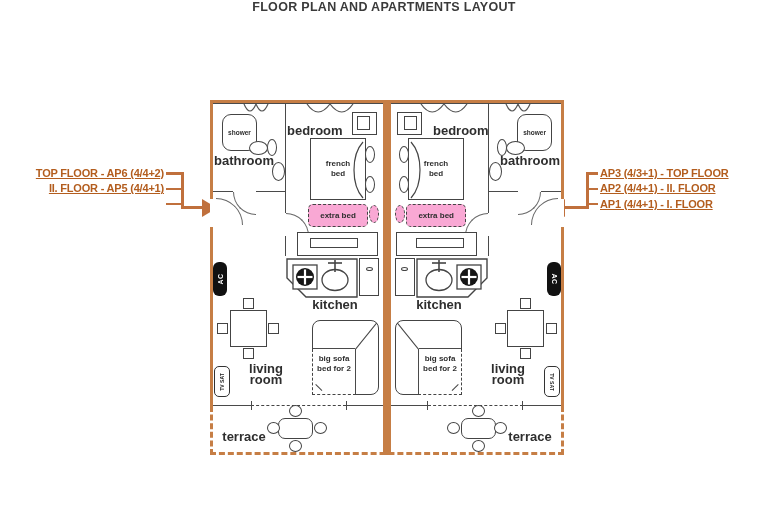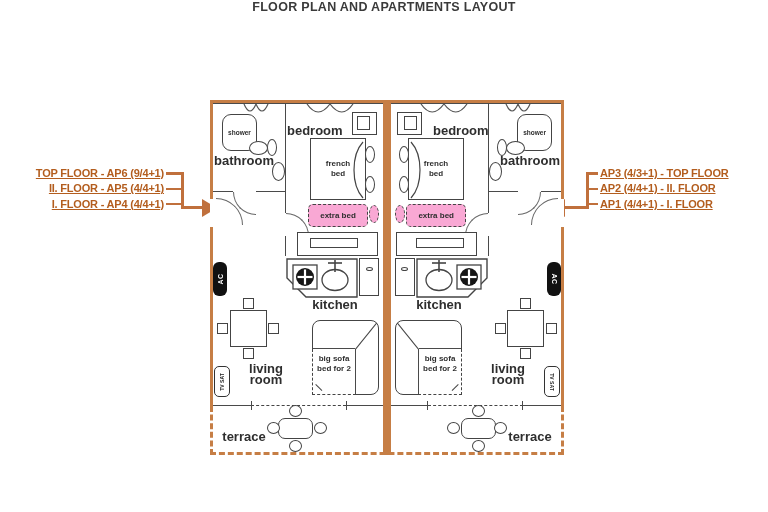--- a/index.html
+++ b/index.html
@@ -62,23 +62,22 @@
   .sofa-dash { border:1.2px dashed #444; border-top:none; background:#fff; }
 </style>
 </head>
 <body>
 
 <div class="abs title">
   <div>FLOOR PLAN AND APARTMENTS LAYOUT</div>
 </div>
 
 <div class="abs legend legend-left">
-  <div class="row">TOP FLOOR - AP6 (9/4+1)</div>
+  <div class="row">TOP FLOOR - AP6 (4/4+2)</div>
   <div class="row">II. FLOOR - AP5 (4/4+1)</div>
-  <div class="row">I. FLOOR - AP4 (4/4+1)</div>
 </div>
 <div class="abs ostroke" style="left:166px;top:172px;width:16px;height:2.5px;"></div>
 <div class="abs ostroke" style="left:166px;top:187.5px;width:16px;height:2.5px;"></div>
 <div class="abs ostroke" style="left:166px;top:202.5px;width:16px;height:2.5px;"></div>
 <div class="abs ostroke" style="left:181px;top:172px;width:2.5px;height:37px;"></div>
 <div class="abs ostroke" style="left:181px;top:206px;width:22px;height:3px;"></div>
 <div class="abs arrow-head-right" style="left:202px;top:198.5px;"></div>
 
 <div class="abs legend legend-right">
   <div class="row">AP3 (4/3+1) - TOP FLOOR</div>

